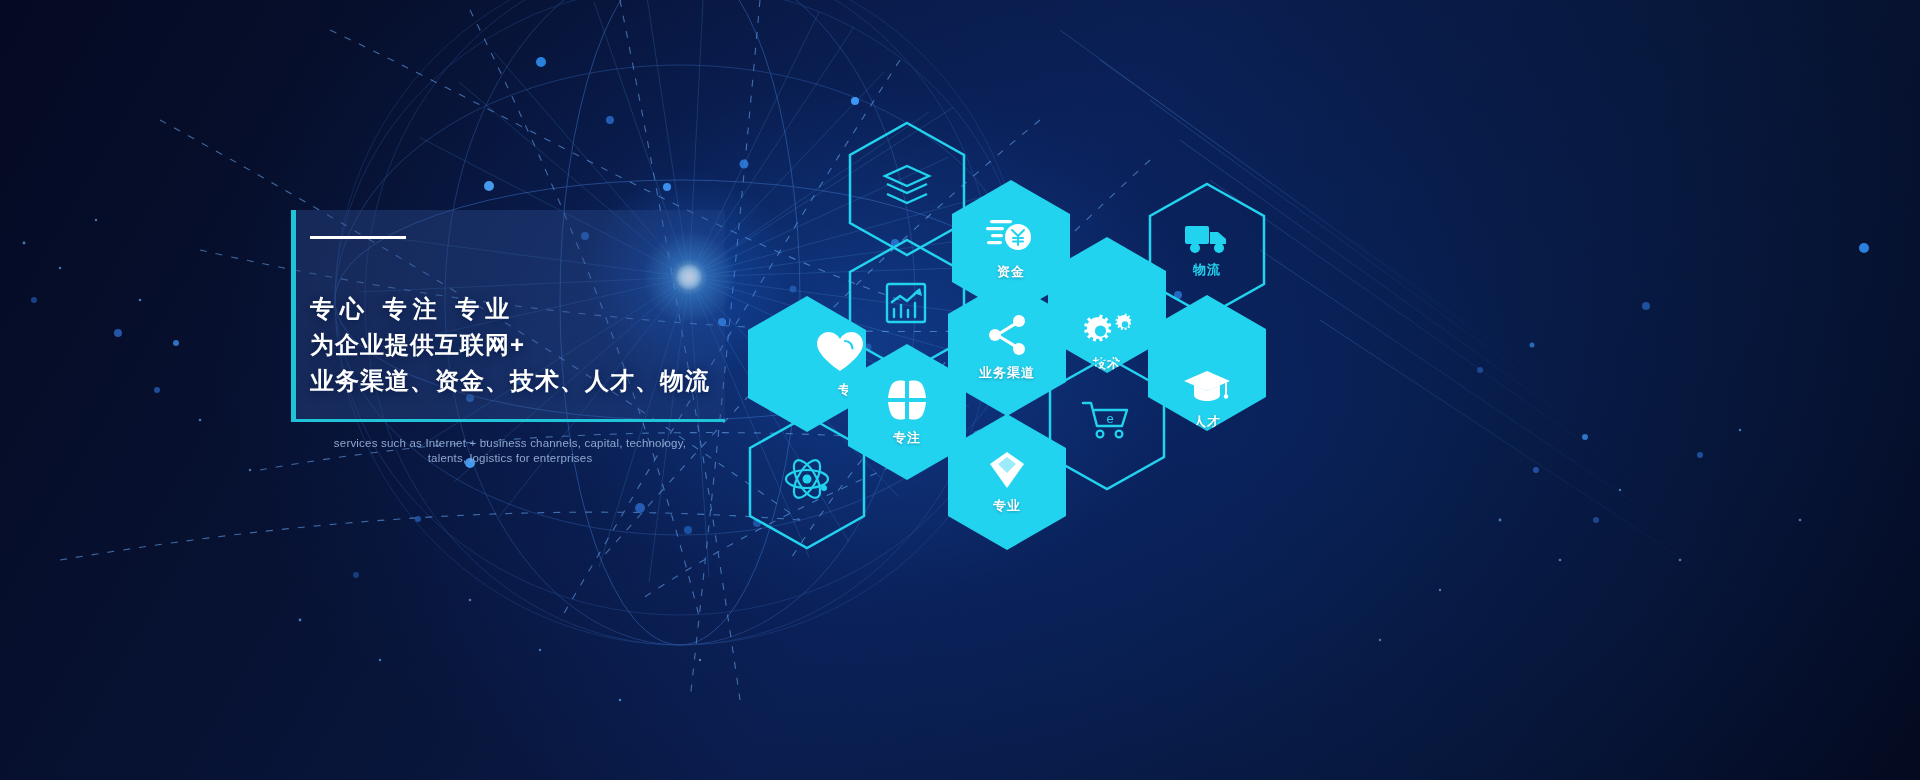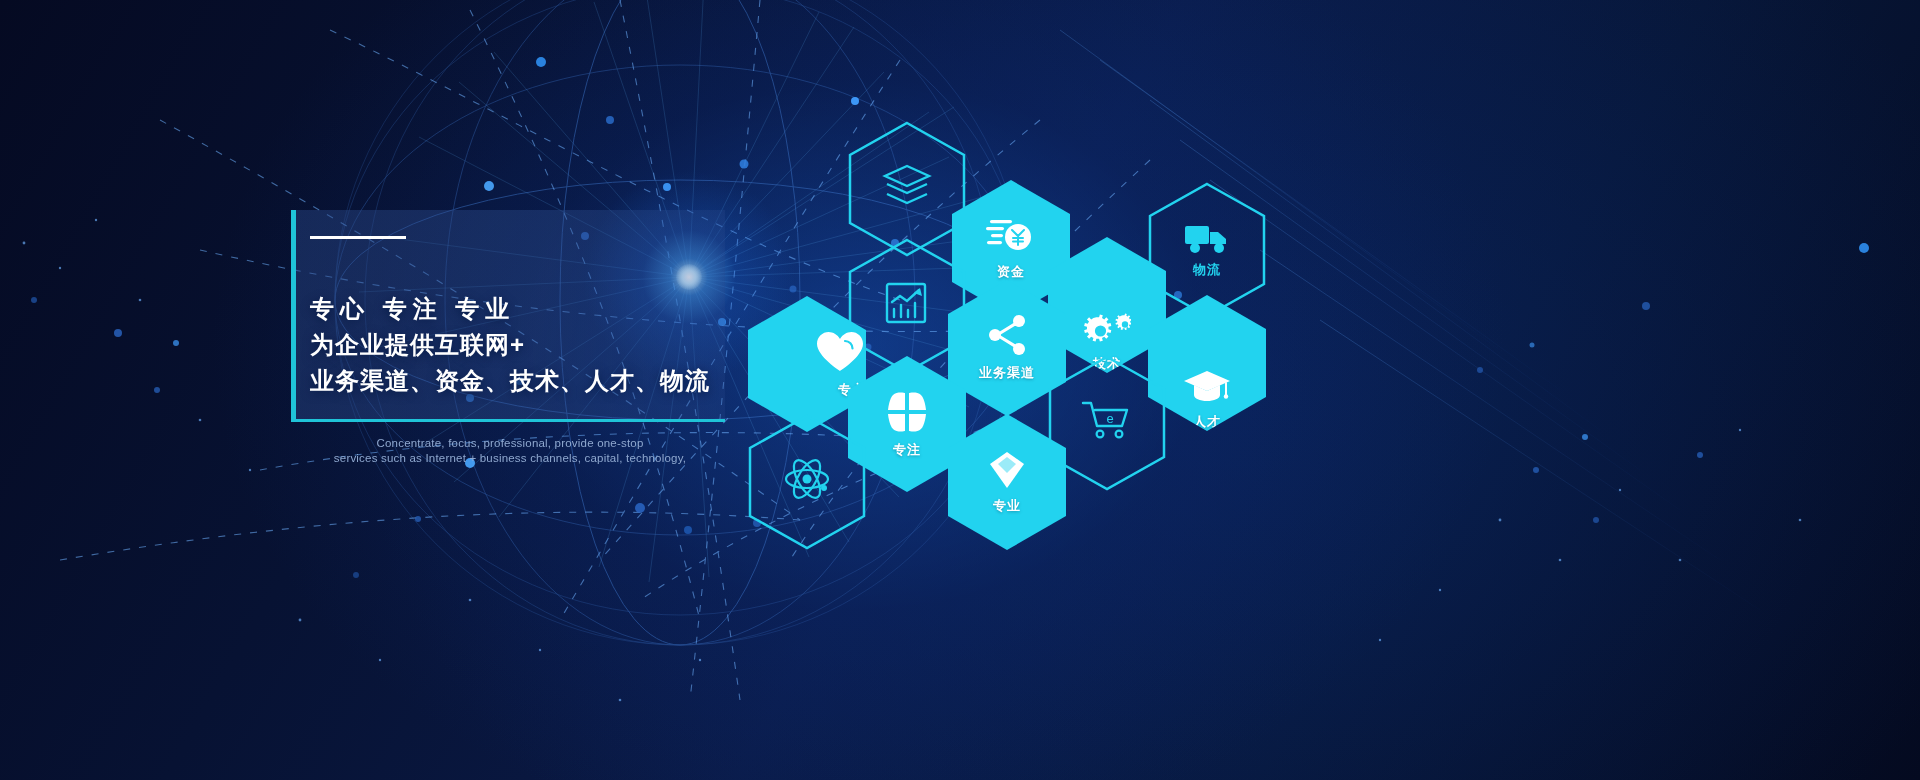--- a/index.html
+++ b/index.html
@@ -246,22 +246,22 @@
   <div class="text-panel"></div>
   <div class="rule"></div>
 
   <div class="headline">
     <div class="l1">专心 专注 专业</div>
     <div>为企业提供互联网+</div>
     <div>业务渠道、资金、技术、人才、物流</div>
   </div>
 
   <div class="subtitle">
-    <div>Concentrate, focus, professional, provide one-stop</div>
     <div>services such as Internet + business channels, capital, technology,</div>
+    <div>talents, logistics for enterprises</div>
   </div>
 
   <div class="hex outline" style="left:848px; top:121px;">
     <svg class="olsvg" width="118" height="136" viewBox="0 0 118 136">
       <polygon points="59,2 116,34 116,102 59,134 2,102 2,34" fill="none" stroke="#22d3ef" stroke-width="2.5"></polygon>
     </svg>
     <div class="inner">
       <svg class="ico" width="52" height="46" viewBox="0 0 52 46">
         <polygon points="26,3 48,13 26,23 4,13" fill="none" stroke="#22d3ef" stroke-width="2.4"></polygon>
         <polyline points="6,21 26,30 46,21" fill="none" stroke="#22d3ef" stroke-width="2.4"></polyline>
@@ -356,21 +356,21 @@
   <div class="hex filled" style="left:1148px; top:295px;justify-content:flex-end;">
     <svg class="ico" width="50" height="40" viewBox="0 0 50 40">
       <polygon points="25,4 48,14 25,24 2,14" fill="#ffffff"></polygon>
       <path d="M12 18 V28 C12 31.5 18 34 25 34 C32 34 38 31.5 38 28 V18 L25 24 Z" fill="#ffffff"></path>
       <line x1="44" y1="16" x2="44" y2="28" stroke="#ffffff" stroke-width="2" stroke-linecap="round"></line>
       <circle cx="44" cy="29.5" r="2.2" fill="#ffffff"></circle>
     </svg>
     <span class="label">人才</span>
   </div>
 
-  <div class="hex filled" style="left:848px; top:356px;">
+  <div class="hex filled" style="left:848px; top:344px;">
     <svg class="ico" width="46" height="46" viewBox="0 0 46 46">
       <path d="M21 21 V4 C21 4 13 2 9 6 C5 10 4 21 4 21 H21 Z" fill="#ffffff"></path>
       <path d="M25 21 V4 C25 4 33 2 37 6 C41 10 42 21 42 21 H25 Z" fill="#ffffff"></path>
       <path d="M21 25 V42 C21 42 13 44 9 40 C5 36 4 25 4 25 H21 Z" fill="#ffffff"></path>
       <path d="M25 25 V42 C25 42 33 44 37 40 C41 36 42 25 42 25 H25 Z" fill="#ffffff"></path>
     </svg>
     <span class="label">专注</span>
   </div>
 
   <div class="hex outline" style="left:1048px; top:355px;">

